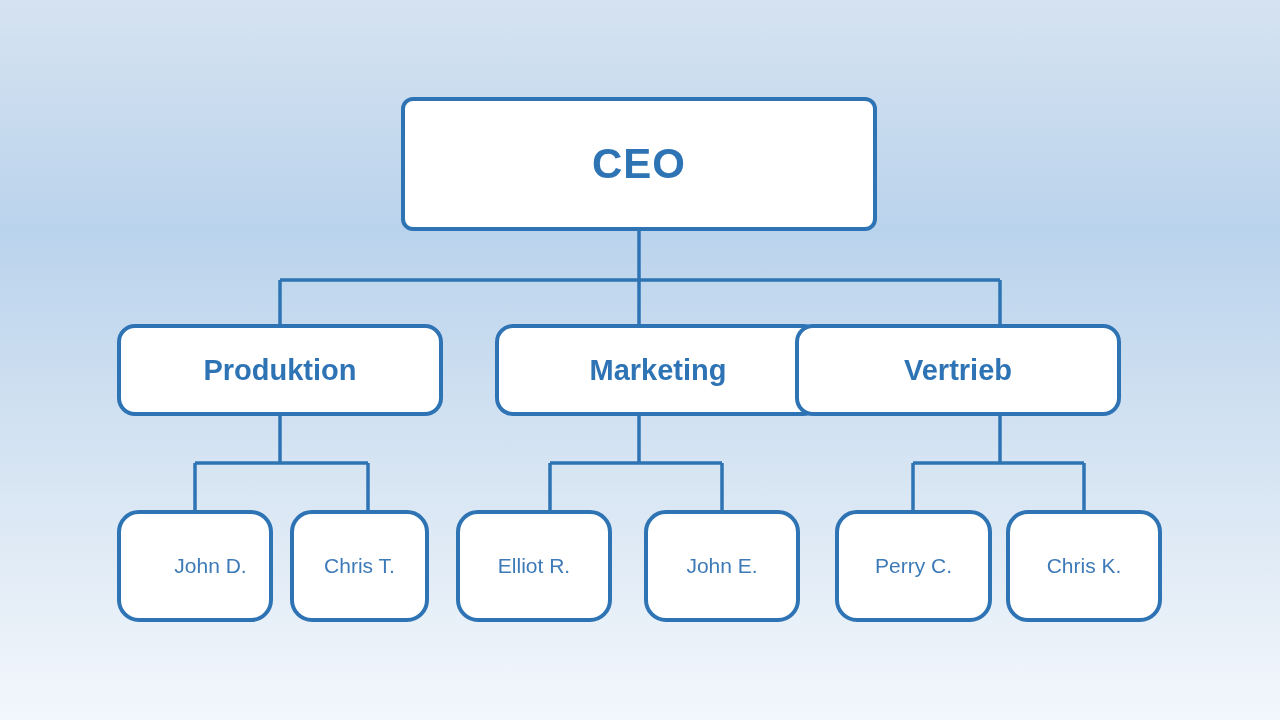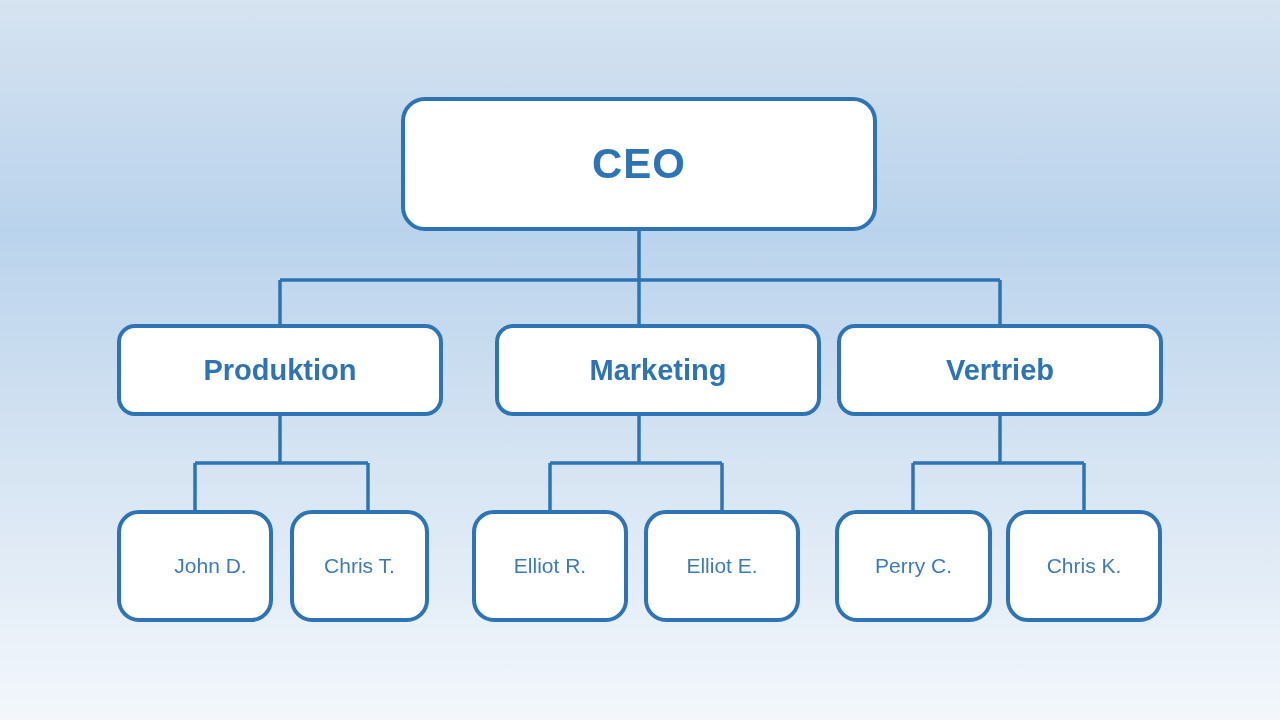--- a/index.html
+++ b/index.html
@@ -45,51 +45,51 @@
     border: 4px solid var(--accent);
     display: flex;
     align-items: center;
     justify-content: center;
     text-align: center;
   }
 
   .node.root {
     left: 401px; top: 97px;
     width: 476px; height: 134px;
-    border-radius: 24px;
+    border-radius: 12px;
     font-size: 42px;
     font-weight: bold;
     letter-spacing: 1px;
     color: var(--heading-text);
   }
 
   .node.dept {
     top: 324px;
     width: 326px; height: 92px;
     border-radius: 18px;
     font-size: 29px;
     font-weight: bold;
     color: var(--heading-text);
     align-items: center;
   }
   .node.dept-0 { left: 117px; }
   .node.dept-1 { left: 476px; margin-left: 19px; }
-  .node.dept-2 { left: 837px; }
+  .node.dept-2 { left: 795px; }
 
   .node.member {
     top: 510px;
     width: 156px; height: 112px;
     border-radius: 22px;
     font-size: 21px;
     font-weight: normal;
     color: var(--member-text);
   }
   .node.m-0-0 { left: 117px; padding-left: 31px; }
   .node.m-0-1 { left: 290px; width: 139px; }
-  .node.m-1-0 { left: 472px; text-align: center; }
+  .node.m-1-0 { left: 456px; text-align: center; }
   .node.m-1-1 { left: 644px; }
   .node.m-2-0 { left: 835px; width: 157px; text-align: center; }
   .node.m-2-1 { left: 1006px; }
 </style>
 </head>
 <body>
 
 <div class="stage">
 
   <svg class="connectors" viewBox="0 0 1280 720" xmlns="http://www.w3.org/2000/svg">
@@ -116,21 +116,21 @@
   <div class="node member m-0-0">
     <span>John D.</span>
   </div>
   <div class="node member m-0-1">
     <span>Chris T.</span>
   </div>
   <div class="node member m-1-0">
     <span>Elliot R.</span>
   </div>
   <div class="node member m-1-1">
-    <span>Elliot E.</span>
+    <span>John E.</span>
   </div>
   <div class="node member m-2-0">
     <span>Perry C.</span>
   </div>
   <div class="node member m-2-1">
     <span>Chris K.</span>
   </div>
 
 </div>
 

